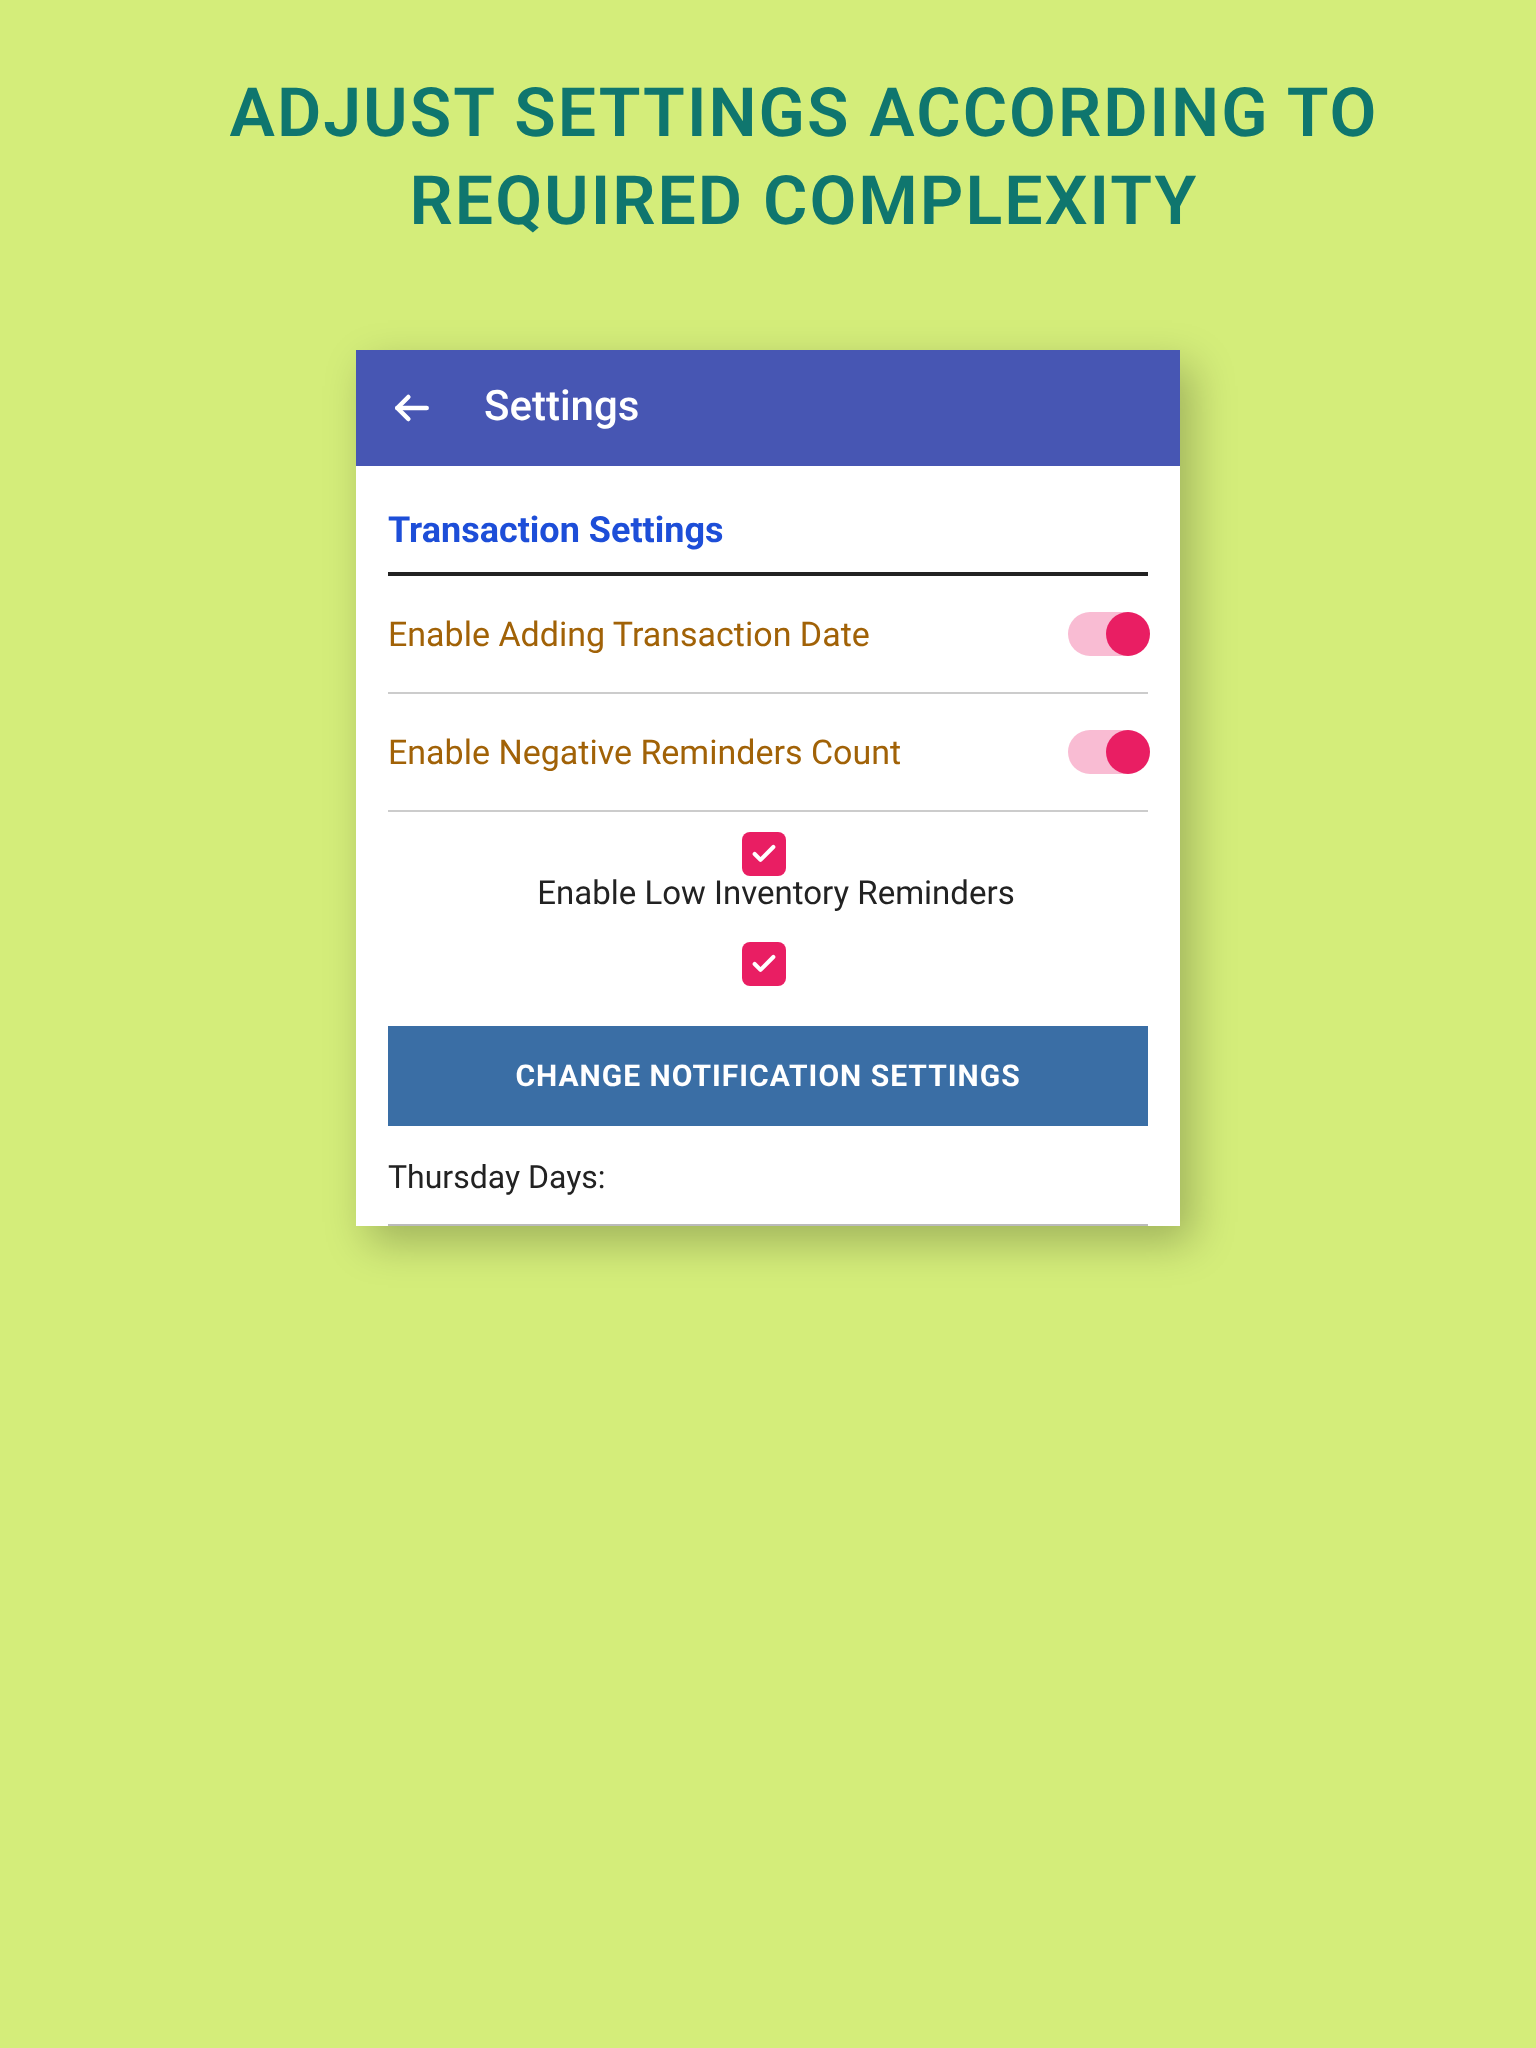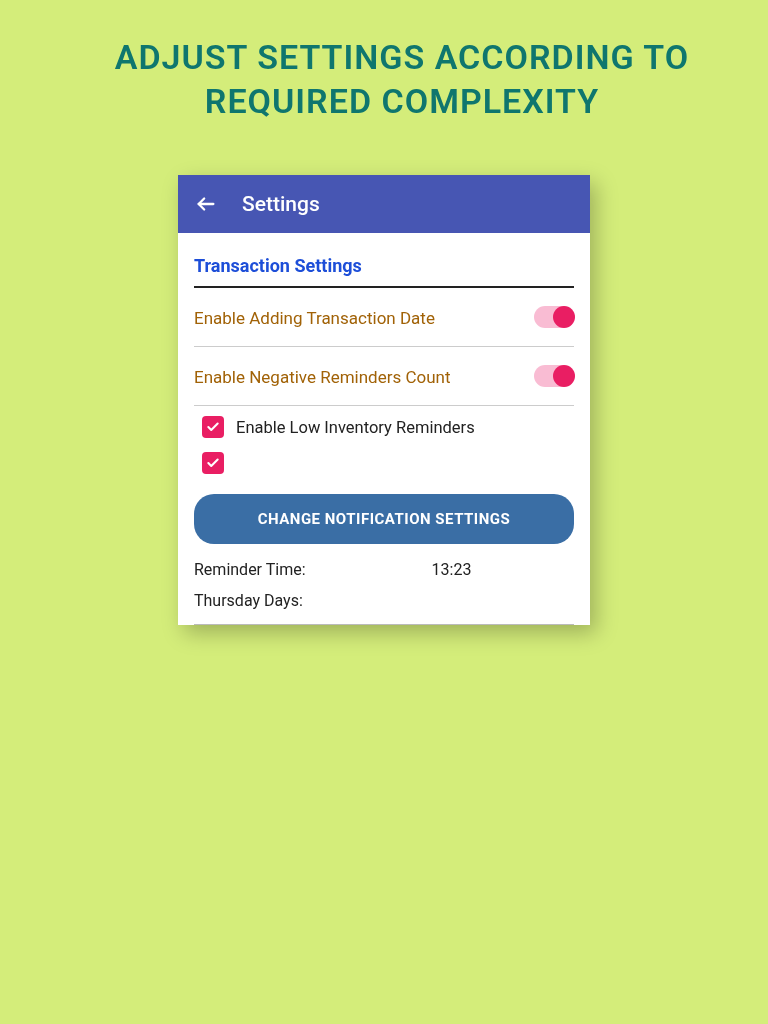--- a/index.html
+++ b/index.html
@@ -82,20 +82,21 @@
     position: absolute;
     right: -1px;
     top: 0;
   }
   .checkbox-row {
     display: flex;
     align-items: center;
     padding: 10px 0 4px 8px;
     font-size: 16.5px;
     color: #222;
+    flex-direction: column;
   }
   .checkbox-row:first-of-type { padding-top: 18px; }
   .checkbox {
     width: 22px;
     height: 22px;
     background: #e91e63;
     border-radius: 4px;
     margin-right: 12px;
     display: flex;
     align-items: center;
@@ -105,21 +106,20 @@
   .checkbox svg { display: block; }
   .big-button {
     background: #3a6ea5;
     color: #fff;
     text-align: center;
     font-size: 15px;
     font-weight: 700;
     letter-spacing: 0.5px;
     padding: 16px 0;
     margin: 16px 0 10px 0;
-    border-radius: 20px;
   }
   .info-row {
     display: flex;
     padding: 6px 0;
     font-size: 16px;
     color: #222;
   }
   .info-label {
     width: 155px;
     flex-shrink: 0;
@@ -182,22 +182,18 @@
       <div class="checkbox">
         <svg width="14" height="14" viewBox="0 0 24 24" fill="none" stroke="#fff" stroke-width="3.5" stroke-linecap="round" stroke-linejoin="round">
             <polyline points="20 6 9 17 4 12"></polyline>
           </svg>
       </div>
     </div>
 
     <div class="big-button">CHANGE NOTIFICATION SETTINGS</div>
 
     <div class="info-row">
-      <div class="info-label">Reminder Time:</div>
-      <div class="info-value">13:23</div>
-    </div>
-    <div class="info-row">
       <div class="info-label">Thursday Days:</div>
     </div>
     <div class="section-divider"></div>
 
   </div>
 </div>
 
 </body></html>

